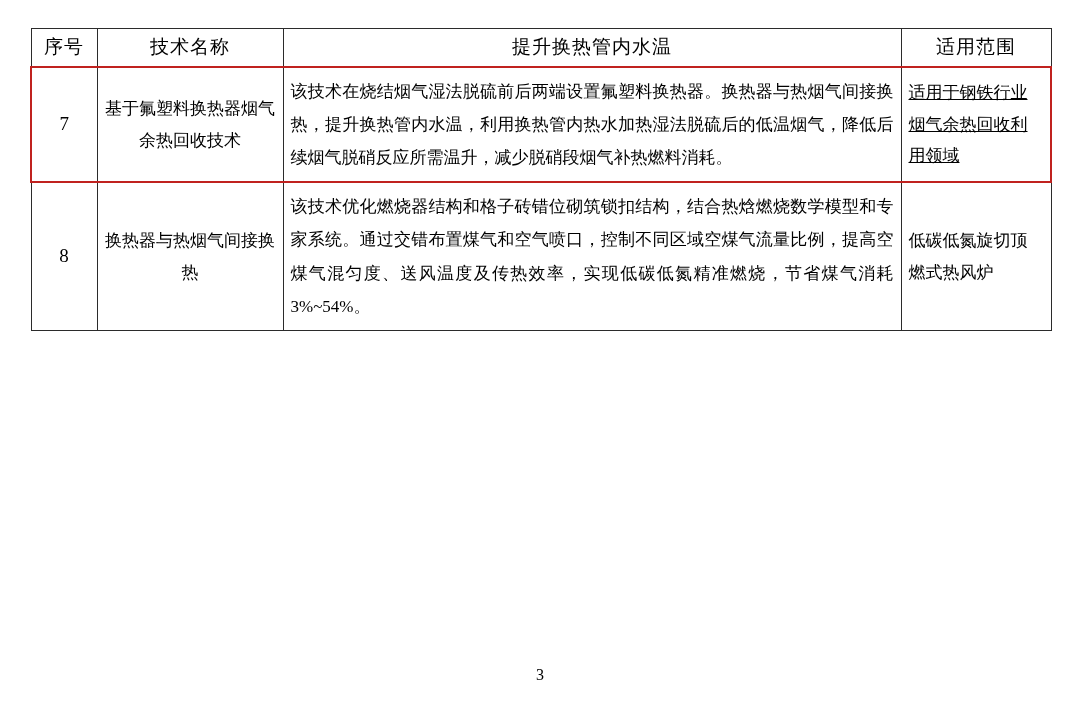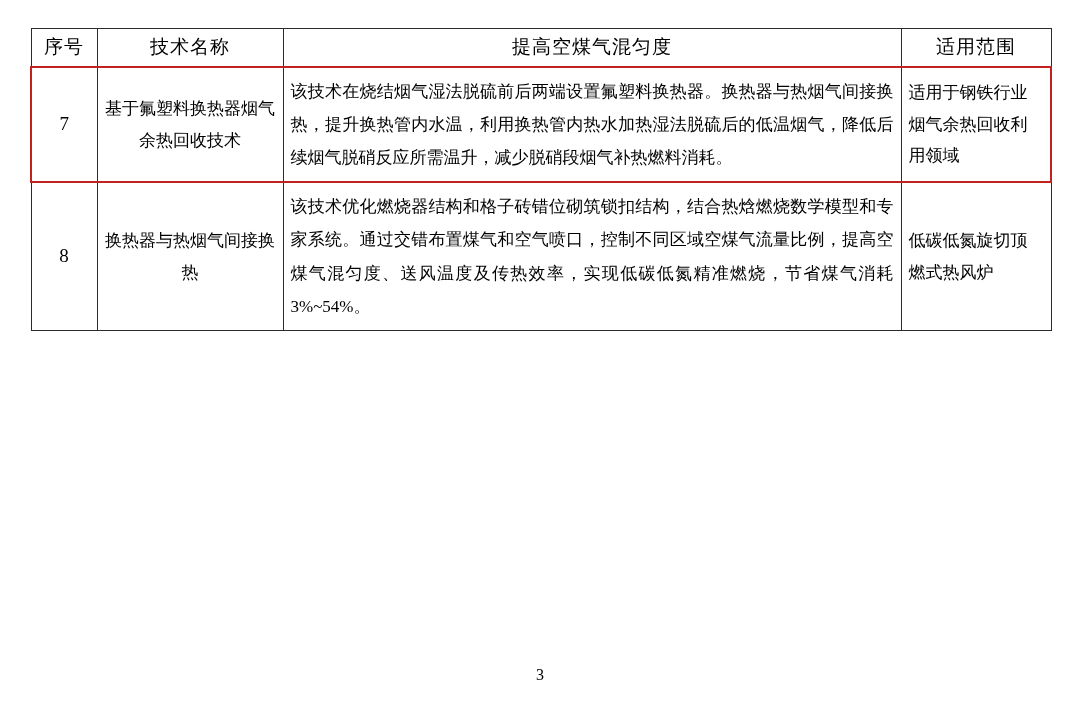--- a/index.html
+++ b/index.html
@@ -77,20 +77,21 @@
   
   .row-highlight td {
     border-top: 2px solid #c0221f;
     border-bottom: 2px solid #c0221f;
   }
   .row-highlight td:first-child {
     border-left: 2px solid #c0221f;
   }
   .row-highlight td:last-child {
     border-right: 2px solid #c0221f;
+    text-decoration: underline;
   }
   .page-number {
     position: absolute;
     left: 0;
     top: 666px;
     width: 1080px;
     text-align: center;
     font-size: 16px;
     font-family: "Liberation Serif", "DejaVu Serif", serif;
     color: #000;
@@ -105,21 +106,21 @@
     <colgroup>
       <col class="col-seq">
       <col class="col-name">
       <col class="col-desc">
       <col class="col-scope">
     </colgroup>
     <thead>
       <tr>
         <th class="head-cell">序号</th>
         <th class="head-cell">技术名称</th>
-        <th class="head-cell">提高空煤气混匀度</th>
+        <th class="head-cell">提升换热管内水温</th>
         <th class="head-cell">适用范围</th>
       </tr>
     </thead>
     <tbody>
       <tr class="row-highlight">
         <td class="cell-seq">7</td>
         <td class="cell-name">基于氟塑料换热器烟气余热回收技术</td>
         <td class="cell-desc">该技术在烧结烟气湿法脱硫前后两端设置氟塑料换热器。换热器与热烟气间接换热，提升换热管内水温，利用换热管内热水加热湿法脱硫后的低温烟气，降低后续烟气脱硝反应所需温升，减少脱硝段烟气补热燃料消耗。</td>
         <td class="cell-scope">适用于钢铁行业烟气余热回收利用领域</td>
       </tr>

